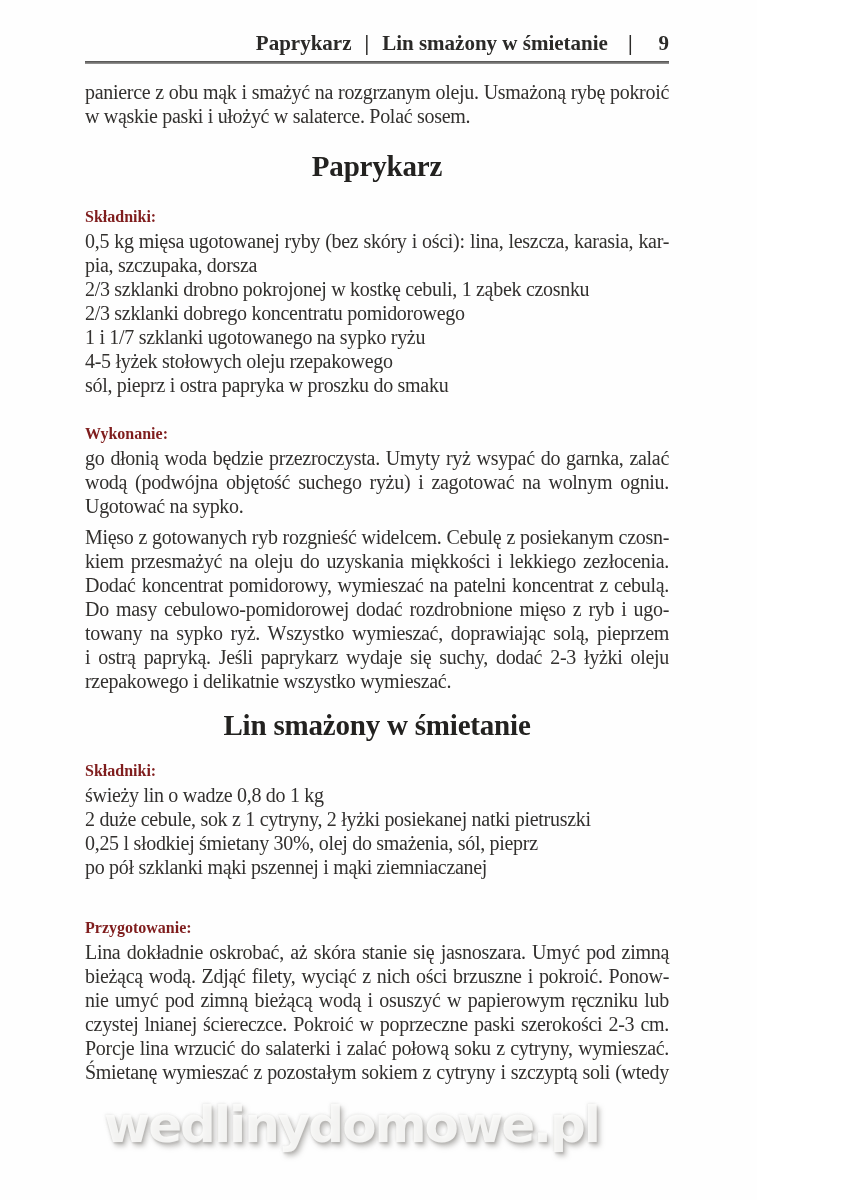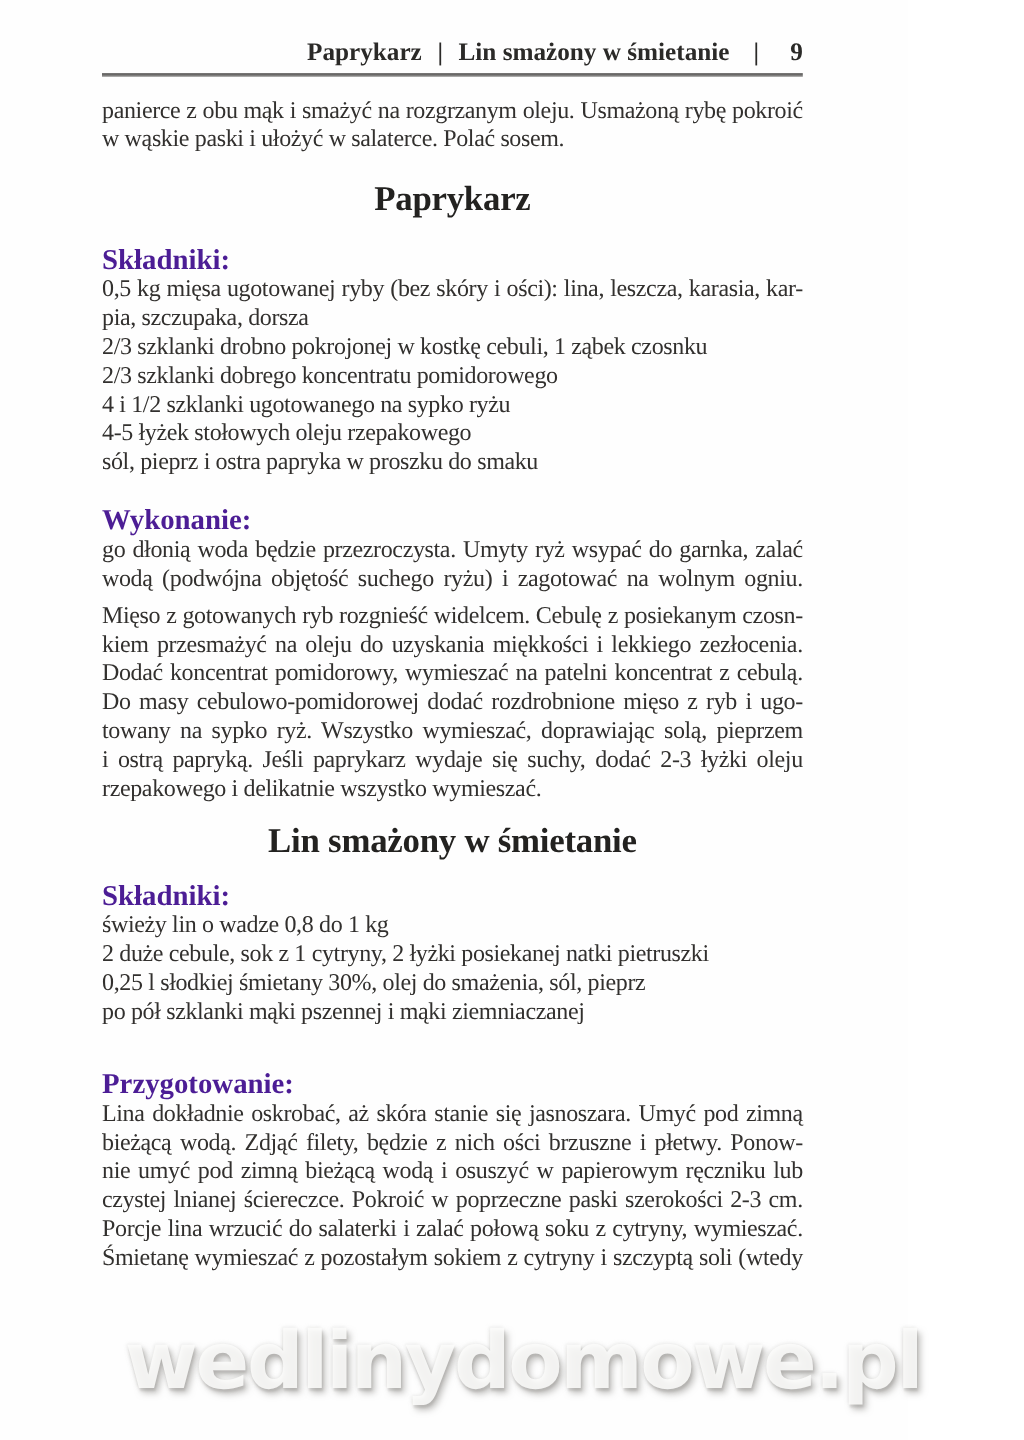--- a/index.html
+++ b/index.html
@@ -55,37 +55,37 @@
     font-size: 29px;
     line-height: 35px;
     font-weight: bold;
     text-align: center;
     color: #232220;
     margin: 21px 0 0 0;
     letter-spacing: -0.2px;
   }
   .recipe-title.second { margin-top: 15px; }
   .subhead {
-    font-size: 24px;
+    font-size: 16px;
     line-height: 24px;
     font-weight: bold;
-    color: #4c1d95;
+    color: #7f1d1d;
     margin: 21px 0 0 0;
   }
   .subhead.tight { margin-top: 16px; }
   .subhead.method { margin-top: 25px; }
   .subhead.method2 { margin-top: 37px; }
   .para-follow { margin-top: 7px; }
   .watermark {
     position: absolute;
     left: 104px;
     top: 1096px;
     font-family: "DejaVu Sans", sans-serif;
     font-weight: bold;
-    font-size: 66px;
+    font-size: 50px;
     letter-spacing: -2px;
     color: rgba(252, 252, 251, 0.88);
     text-shadow:
       3px 4px 5px rgba(138, 135, 132, 0.50),
       1px 2px 2px rgba(160, 158, 155, 0.35),
       -1px -1px 3px rgba(210, 208, 205, 0.35);
     white-space: nowrap;
     pointer-events: none;
   }
 </style>
@@ -113,29 +113,30 @@
       </div>
 
     <h1 class="recipe-title">Paprykarz</h1>
 
     <h2 class="subhead">Składniki:</h2>
     <div class="para">
         <div class="line just">0,5 kg mięsa ugotowanej ryby (bez skóry i ości): lina, leszcza, karasia, kar-</div>
         <div class="line">pia, szczupaka, dorsza</div>
         <div class="line">2/3 szklanki drobno pokrojonej w kostkę cebuli, 1 ząbek czosnku</div>
         <div class="line">2/3 szklanki dobrego koncentratu pomidorowego</div>
-        <div class="line">4 i 1/2 szklanki ugotowanego na sypko ryżu</div>
+        <div class="line">1 i 1/7 szklanki ugotowanego na sypko ryżu</div>
         <div class="line">4-5 łyżek stołowych oleju rzepakowego</div>
         <div class="line">sól, pieprz i ostra papryka w proszku do smaku</div>
       </div>
 
     <h2 class="subhead method">Wykonanie:</h2>
     <div class="para">
         <div class="line just">go dłonią woda będzie przezroczysta. Umyty ryż wsypać do garnka, zalać</div>
         <div class="line just">wodą (podwójna objętość suchego ryżu) i zagotować na wolnym ogniu.</div>
+        <div class="line">Ugotować na sypko.</div>
       </div>
     <div class="para para-follow">
         <div class="line just">Mięso z gotowanych ryb rozgnieść widelcem. Cebulę z posiekanym czosn-</div>
         <div class="line just">kiem przesmażyć na oleju do uzyskania miękkości i lekkiego zezłocenia.</div>
         <div class="line just">Dodać koncentrat pomidorowy, wymieszać na patelni koncentrat z cebulą.</div>
         <div class="line just">Do masy cebulowo-pomidorowej dodać rozdrobnione mięso z ryb i ugo-</div>
         <div class="line just">towany na sypko ryż. Wszystko wymieszać, doprawiając solą, pieprzem</div>
         <div class="line just">i ostrą papryką. Jeśli paprykarz wydaje się suchy, dodać 2-3 łyżki oleju</div>
         <div class="line">rzepakowego i delikatnie wszystko wymieszać.</div>
       </div>
@@ -146,21 +147,21 @@
     <div class="para">
         <div class="line">świeży lin o wadze 0,8 do 1 kg</div>
         <div class="line">2 duże cebule, sok z 1 cytryny, 2 łyżki posiekanej natki pietruszki</div>
         <div class="line">0,25 l słodkiej śmietany 30%, olej do smażenia, sól, pieprz</div>
         <div class="line">po pół szklanki mąki pszennej i mąki ziemniaczanej</div>
       </div>
 
     <h2 class="subhead method2">Przygotowanie:</h2>
     <div class="para">
         <div class="line just">Lina dokładnie oskrobać, aż skóra stanie się jasnoszara. Umyć pod zimną</div>
-        <div class="line just">bieżącą wodą. Zdjąć filety, będzie z nich ości brzuszne i płetwy. Ponow-</div>
+        <div class="line just">bieżącą wodą. Zdjąć filety, wyciąć z nich ości brzuszne i pokroić. Ponow-</div>
         <div class="line just">nie umyć pod zimną bieżącą wodą i osuszyć w papierowym ręczniku lub</div>
         <div class="line just">czystej lnianej ściereczce. Pokroić w poprzeczne paski szerokości 2-3 cm.</div>
         <div class="line just">Porcje lina wrzucić do salaterki i zalać połową soku z cytryny, wymieszać.</div>
         <div class="line just">Śmietanę wymieszać z pozostałym sokiem z cytryny i szczyptą soli (wtedy</div>
       </div>
 
   </main>
 
   <div class="watermark">wedlinydomowe.pl</div>
 

